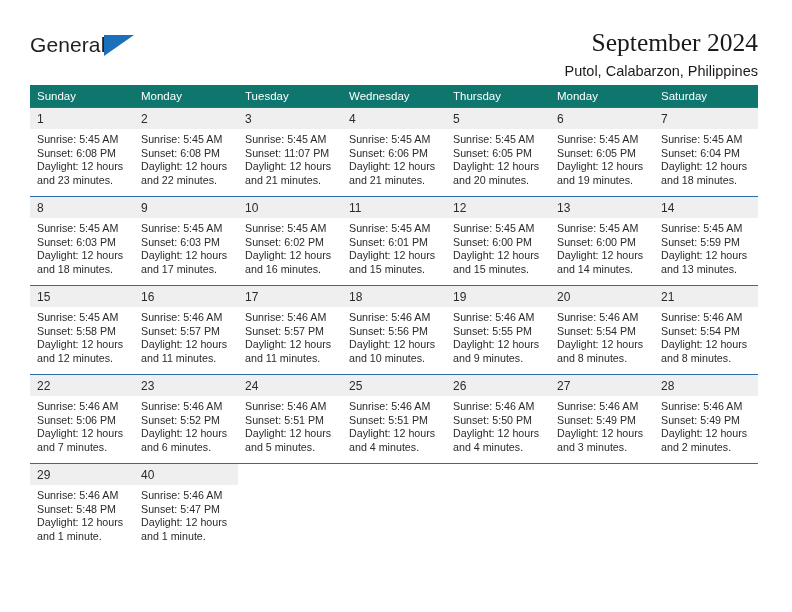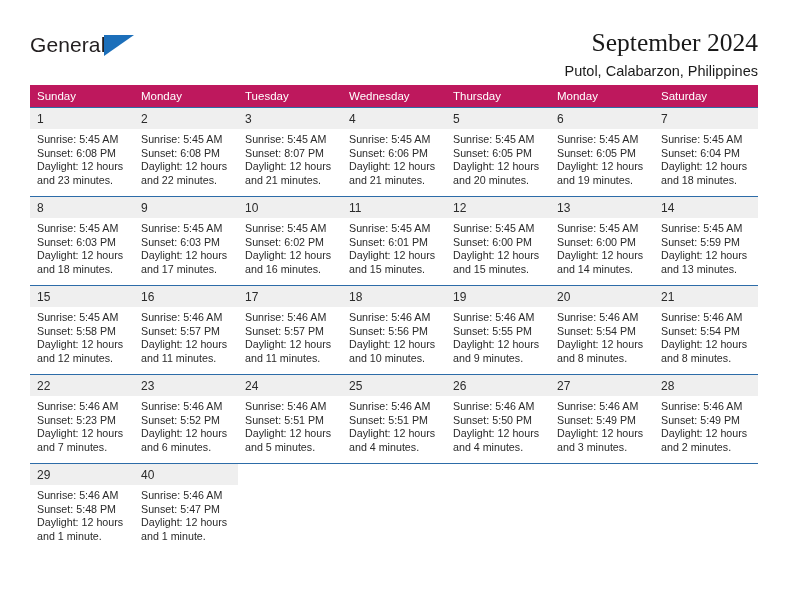--- a/index.html
+++ b/index.html
@@ -88,21 +88,21 @@
   
   .calendar {
     margin: 9px 34px 0 30px;
     width: 728px;
     border-collapse: collapse;
     table-layout: fixed;
   }
   .calendar col { width: 104px; }
 
   thead th {
-    background: #be185d;
+    background: #0f766e;
     color: #ffffff;
     font-size: 11.5px;
     font-weight: normal;
     text-align: left;
     padding: 5px 0 5px 7px;
     height: 21px;
     border: none;
   }
 
   tbody tr.week-row > td {
@@ -201,21 +201,21 @@
                 <div>Daylight: 12 hours</div>
                 <div>and 22 minutes.</div>
               </div>
             </div>
           </td>
           <td>
             <div class="cell filled">
               <div class="daynum">3</div>
               <div class="details">
                 <div>Sunrise: 5:45 AM</div>
-                <div>Sunset: 8:07 PM</div>
+                <div>Sunset: 11:07 PM</div>
                 <div>Daylight: 12 hours</div>
                 <div>and 21 minutes.</div>
               </div>
             </div>
           </td>
           <td>
             <div class="cell filled">
               <div class="daynum">4</div>
               <div class="details">
                 <div>Sunrise: 5:45 AM</div>
@@ -416,21 +416,21 @@
               </div>
             </div>
           </td>
         </tr>
         <tr class="week-row">
           <td>
             <div class="cell filled">
               <div class="daynum">22</div>
               <div class="details">
                 <div>Sunrise: 5:46 AM</div>
-                <div>Sunset: 5:23 PM</div>
+                <div>Sunset: 5:06 PM</div>
                 <div>Daylight: 12 hours</div>
                 <div>and 7 minutes.</div>
               </div>
             </div>
           </td>
           <td>
             <div class="cell filled">
               <div class="daynum">23</div>
               <div class="details">
                 <div>Sunrise: 5:46 AM</div>

